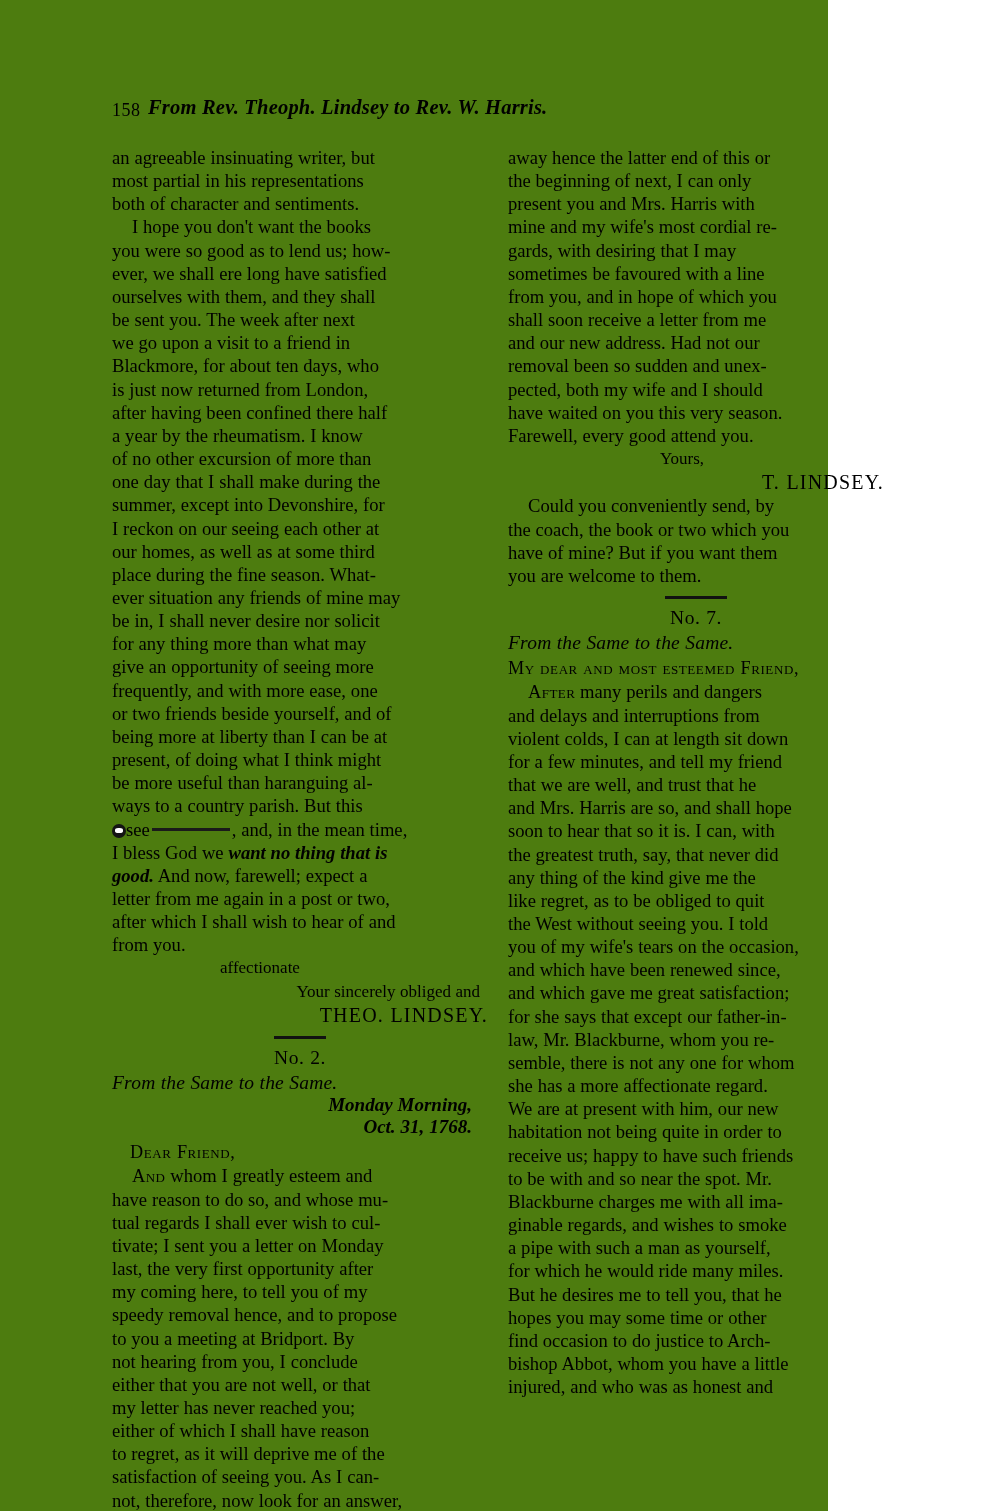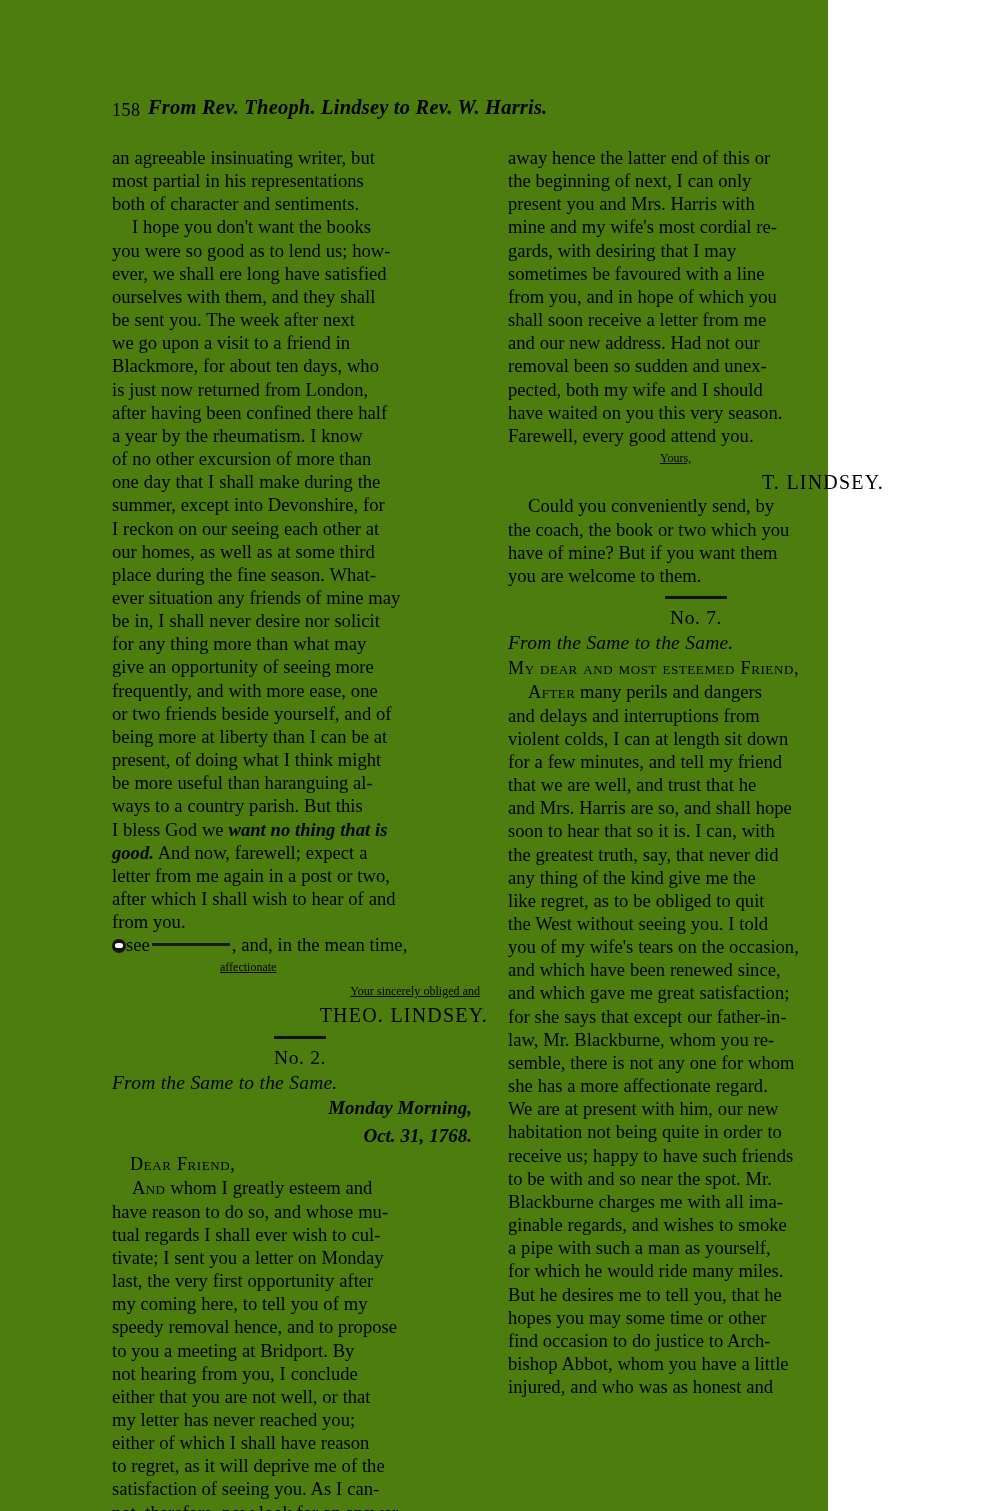--- a/index.html
+++ b/index.html
@@ -80,22 +80,21 @@
   .blk { margin: 0; white-space: pre-line; }
 
   .sig-name {
     text-align: right;
     letter-spacing: 1.2px;
     font-size: 20px;
     margin-top: 1px;
   }
   .sig-lead {
     text-align: center;
-    font-size: 12px;
-    text-decoration: underline;
+    font-size: 17px;
   }
 
   .rule {
     width: 62px;
     height: 0;
     border-top: 3px solid #111;
     margin: 9px auto 7px auto;
   }
   .rule.short { width: 52px; border-top-width: 3px; }
 
@@ -113,21 +112,21 @@
     letter-spacing: 0.2px;
     margin-top: 2px;
   }
   .datetime {
     text-align: right;
     font-style: italic;
     font-weight: bold;
     font-size: 19px;
     padding-right: 16px;
     white-space: pre-line;
-    line-height: 28px;
+    line-height: 22px;
   }
   .salutation {
     font-variant: small-caps;
     font-size: 18.2px;
     letter-spacing: 0.6px;
     margin-top: 3px;
   }
   .salutation.pad { padding-left: 18px; }
 
   .smallcap-open { font-variant: small-caps; letter-spacing: 0.4px; }
@@ -195,27 +194,27 @@
 be in, I shall never desire nor solicit
 for any thing more than what may
 give an opportunity of seeing more
 frequently, and with more ease, one
 or two friends beside yourself, and of
 being more at liberty than I can be at
 present, of doing what I think might
 be more useful than haranguing al-
 ways to a country parish.   But this</p>
 
+    <p class="blk"><span class="blot"></span><span>see</span><span class="dashblank"></span><span>, and, in the mean time,</span></p>
+
     <p class="blk"><span>I bless God we </span><em class="it">want no thing that is
 good.</em><span>   And now, farewell; expect a
 letter from me again in a post or two,
 after which I shall wish to hear of and
 from you.</span></p>
-
-    <p class="blk"><span class="blot"></span><span>see</span><span class="dashblank"></span><span>, and, in the mean time,</span></p>
 
     <div class="sig-lead" style="text-align:left; padding-left:108px;">affectionate</div>
     <div class="sig-lead" style="text-align:right; padding-right:8px;">Your sincerely obliged and</div>
     <div class="sig-name">THEO. LINDSEY.</div>
 
     <div class="rule short"></div>
 
     <div class="num-head">No. 2.</div>
     <div class="from-head">From the Same to the Same.</div>
     <div class="datetime">Monday Morning,

